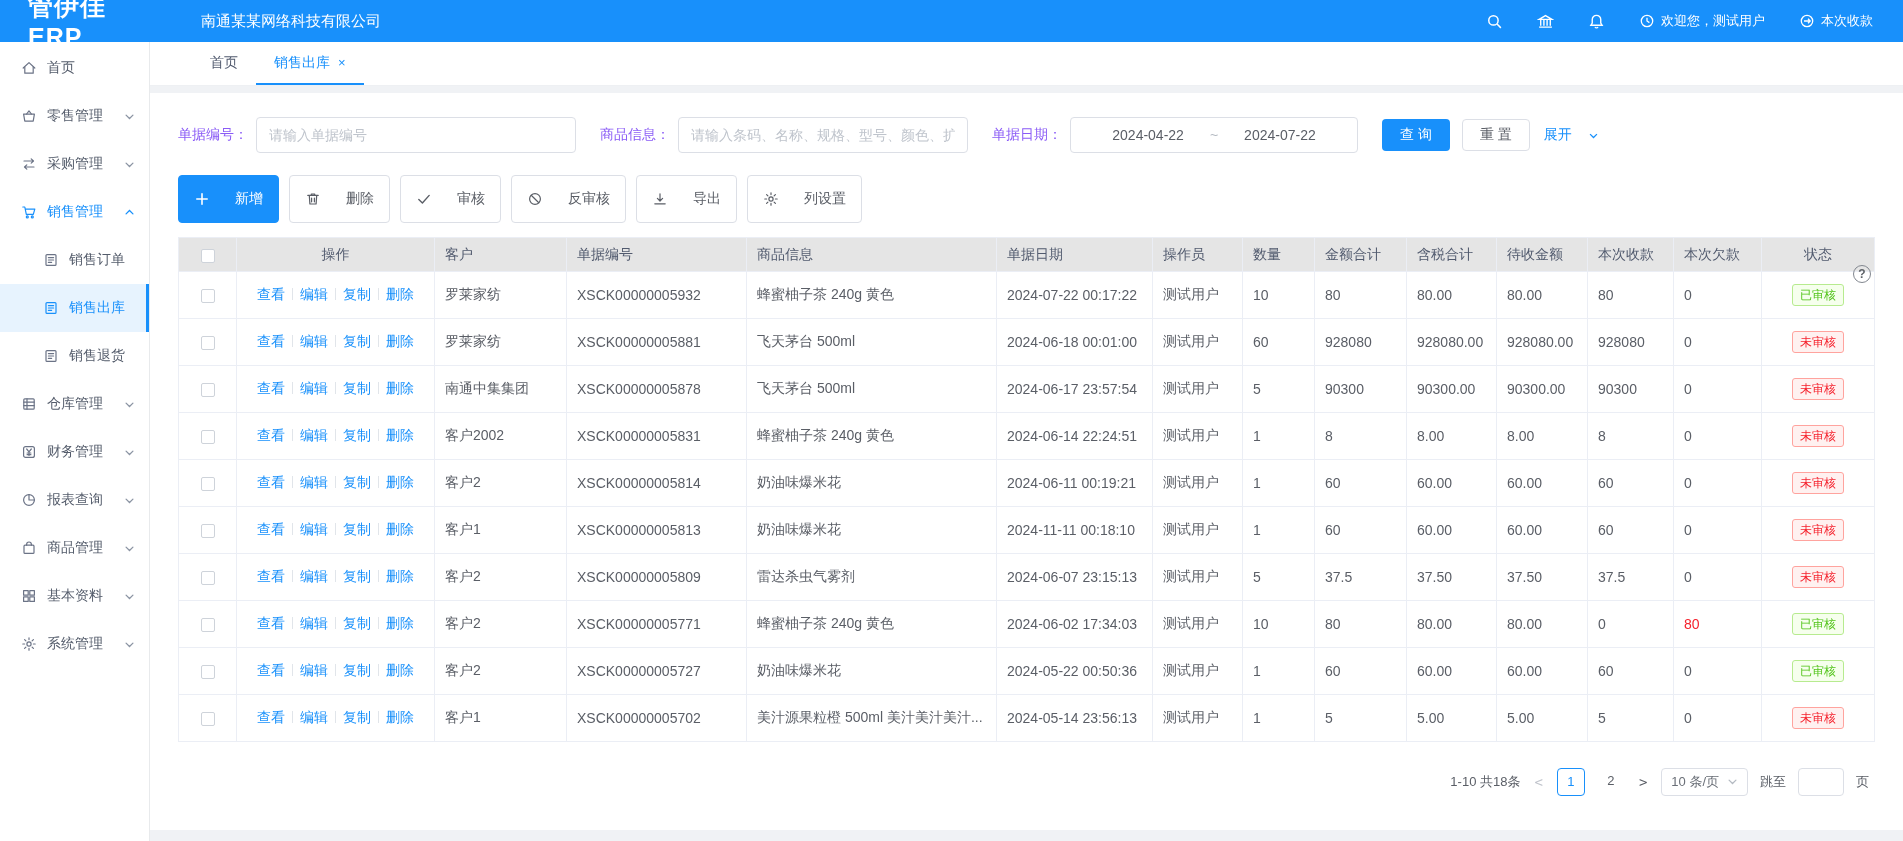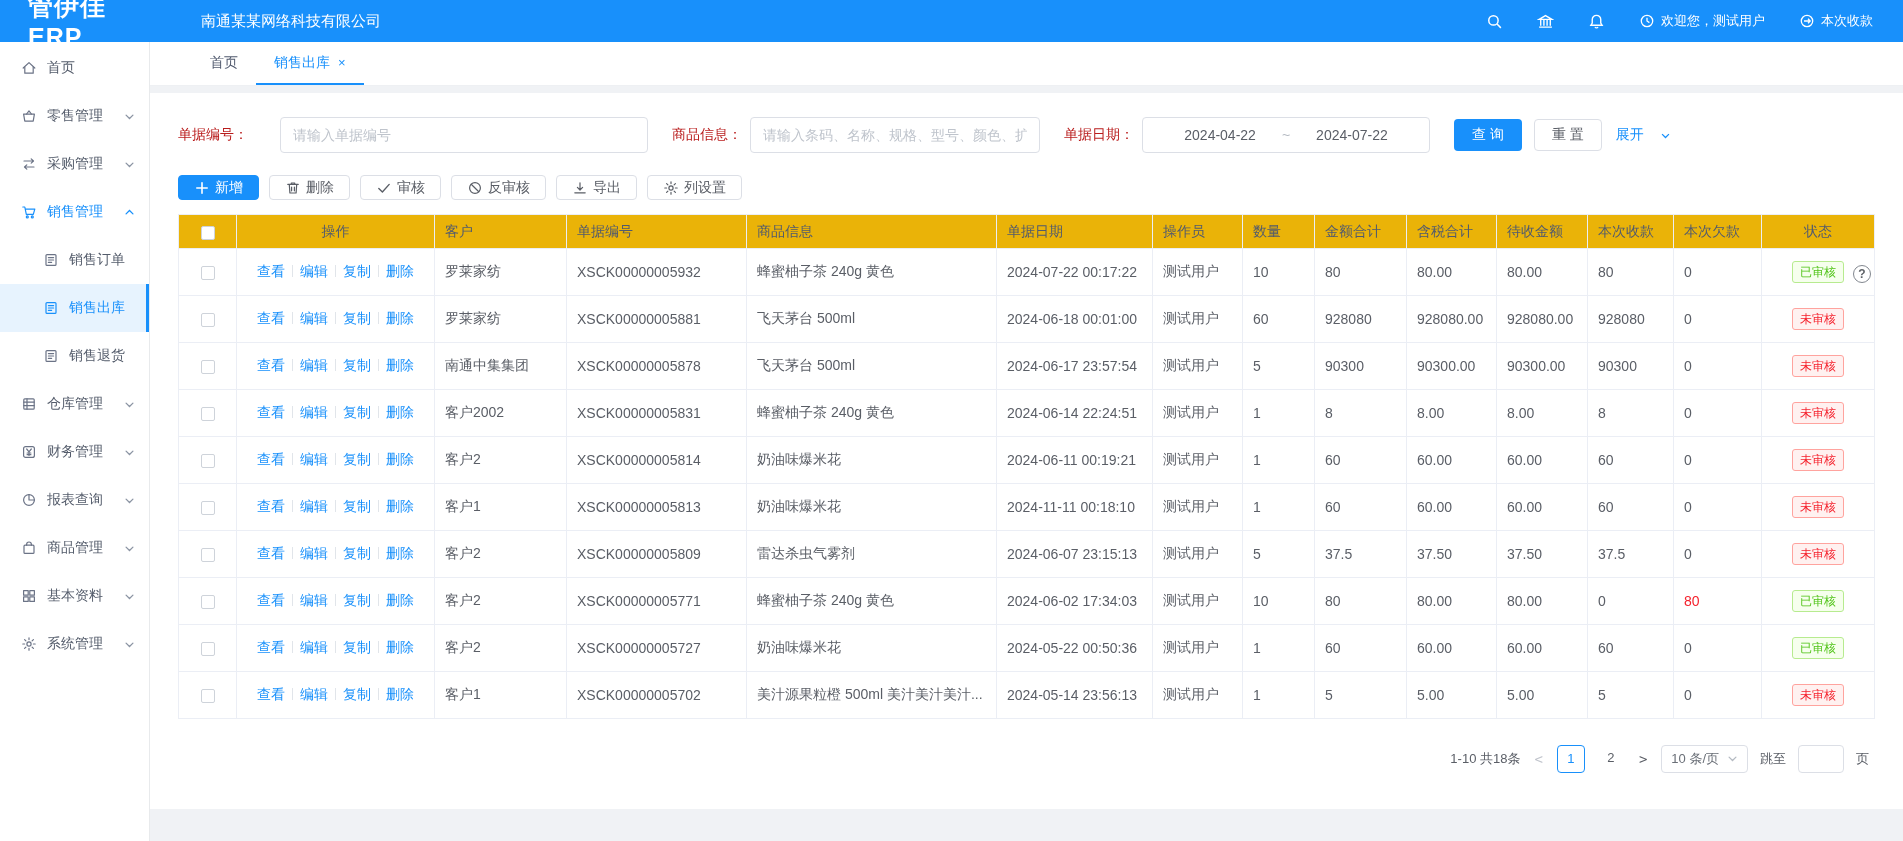--- a/index.html
+++ b/index.html
@@ -25,50 +25,50 @@
   .side-item.selected .s-icon { color:#1890fb; }
   
   .main { flex:1; display:flex; flex-direction:column; }
   .tabbar { height:44px; background:#fff; border-bottom:1px solid #eef0f3; display:flex; align-items:flex-end; padding-left:42px; }
   .tab { font-size:14px; color:#515a6e; padding:0 18px; height:43px; display:flex; align-items:center; gap:8px; cursor:pointer; border-bottom:2px solid transparent; }
   .tab.active { color:#1890fb; border-bottom-color:#1890fb; }
   .tab .close-x { font-size:13px; }
   .panel { background:#fff; margin-top:7px; min-height:716px; position:relative; }
   
   .filterbar { display:flex; align-items:center; padding:24px 28px 10px 28px; }
-  .f-label { font-size:14px; color:#b91c1c; margin-right:8px; white-space:nowrap;text-align:right; }
+  .f-label { font-size:14px; color:#8b5cf6; margin-right:8px; white-space:nowrap;text-align:right; }
   .f-input { height:36px; border:1px solid #dcdfe6; border-radius:4px; font-size:14px; color:#5a5e66;
     padding:0 12px; outline:none; font-family:inherit; }
   .f-input::placeholder { color:#bfc4cc; }
-  .inp-order { width:368px;margin-left:24px; }
+  .inp-order { width:320px; }
   .inp-prod { width:290px; margin-right:24px; }
   .gap24 { margin-left:24px; }
   .datebox { width:288px; height:36px; border:1px solid #dcdfe6; border-radius:4px; display:flex;
     align-items:center; justify-content:center; gap:26px; font-size:14px; color:#5a5e66; cursor:pointer; }
   .btn { height:32px; border-radius:4px; font-size:14px; display:inline-flex; align-items:center;
     justify-content:center; cursor:pointer; padding:0 17px; border:1px solid transparent; white-space:nowrap; }
   .btn-primary { background:#1890fb; color:#fff; }
   .btn-plain { background:#fff; border-color:#dcdfe6; color:#5a5e66; }
   .btn-search { margin-left:24px; }
   .btn-reset { margin-left:12px; }
   .expand-link { color:#1890fb; font-size:14px; margin-left:14px; display:inline-flex; align-items:center; gap:16px; cursor:pointer; }
   
   .toolbar { display:flex; align-items:center; gap:10px; padding:12px 28px 0 28px; }
-  .t-btn { height:25px; border:1px solid #dcdfe6; border-radius:4px; background:#fff; color:#5a5e66;
-    font-size:14px; display:inline-flex; align-items:center; gap:5px; padding:0 15px; cursor:pointer; }
+  .t-btn { height:48px; border:1px solid #dcdfe6; border-radius:4px; background:#fff; color:#5a5e66;
+    font-size:14px; display:inline-flex; align-items:center; gap:25px; padding:0 15px; cursor:pointer; }
   .t-btn.primary { background:#1890fb; border-color:#1890fb; color:#fff; }
   .t-btn svg { display:block; }
   .help-circle { position:absolute; right:32px; top:172px; width:18px; height:18px; border-radius:50%;
     border:1.5px solid #82878f; color:#5f6368; font-size:12px; font-weight:bold; display:flex;
     align-items:center; justify-content:center; cursor:pointer; }
   
   .table-wrap { margin:14px 28px 0 28px; }
   table { width:100%; border-collapse:collapse; table-layout:fixed; }
   th,td { border:1px solid #ebeef5; font-size:14px; font-weight:normal; color:#5a5e66; padding:0 10px; overflow:hidden; white-space:nowrap; text-overflow:ellipsis; }
-  th { height:34px; color:#515a6e; font-weight:500; text-align:left; background:#eab308; }
+  th { height:34px; color:#515a6e; font-weight:500; text-align:left; background:#e5e5e5; }
   td { height:47px; }
   th.c,td.c { text-align:center; padding:0 4px; }
   .cbx { display:inline-block; width:14px; height:14px; border:1px solid #ced3da; border-radius:2px; background:#fff; vertical-align:middle; cursor:pointer; }
   .ops a { color:#1890fb; text-decoration:none; cursor:pointer; }
   .ops .sep { display:inline-block; width:1px; height:12px; background:#e1e5ea; margin:0 7px; vertical-align:-1px; }
   .red { color:#f5222d; }
   .badge { display:inline-block; font-size:12px; line-height:20px; padding:0 7px; border-radius:3px; border:1px solid; }
   .badge.success { color:#52c41a; border-color:#b7eb8f; background:#f6ffed; }
   .badge.danger { color:#f5222d; border-color:#ffa39e; background:#fff1f0; }
   

